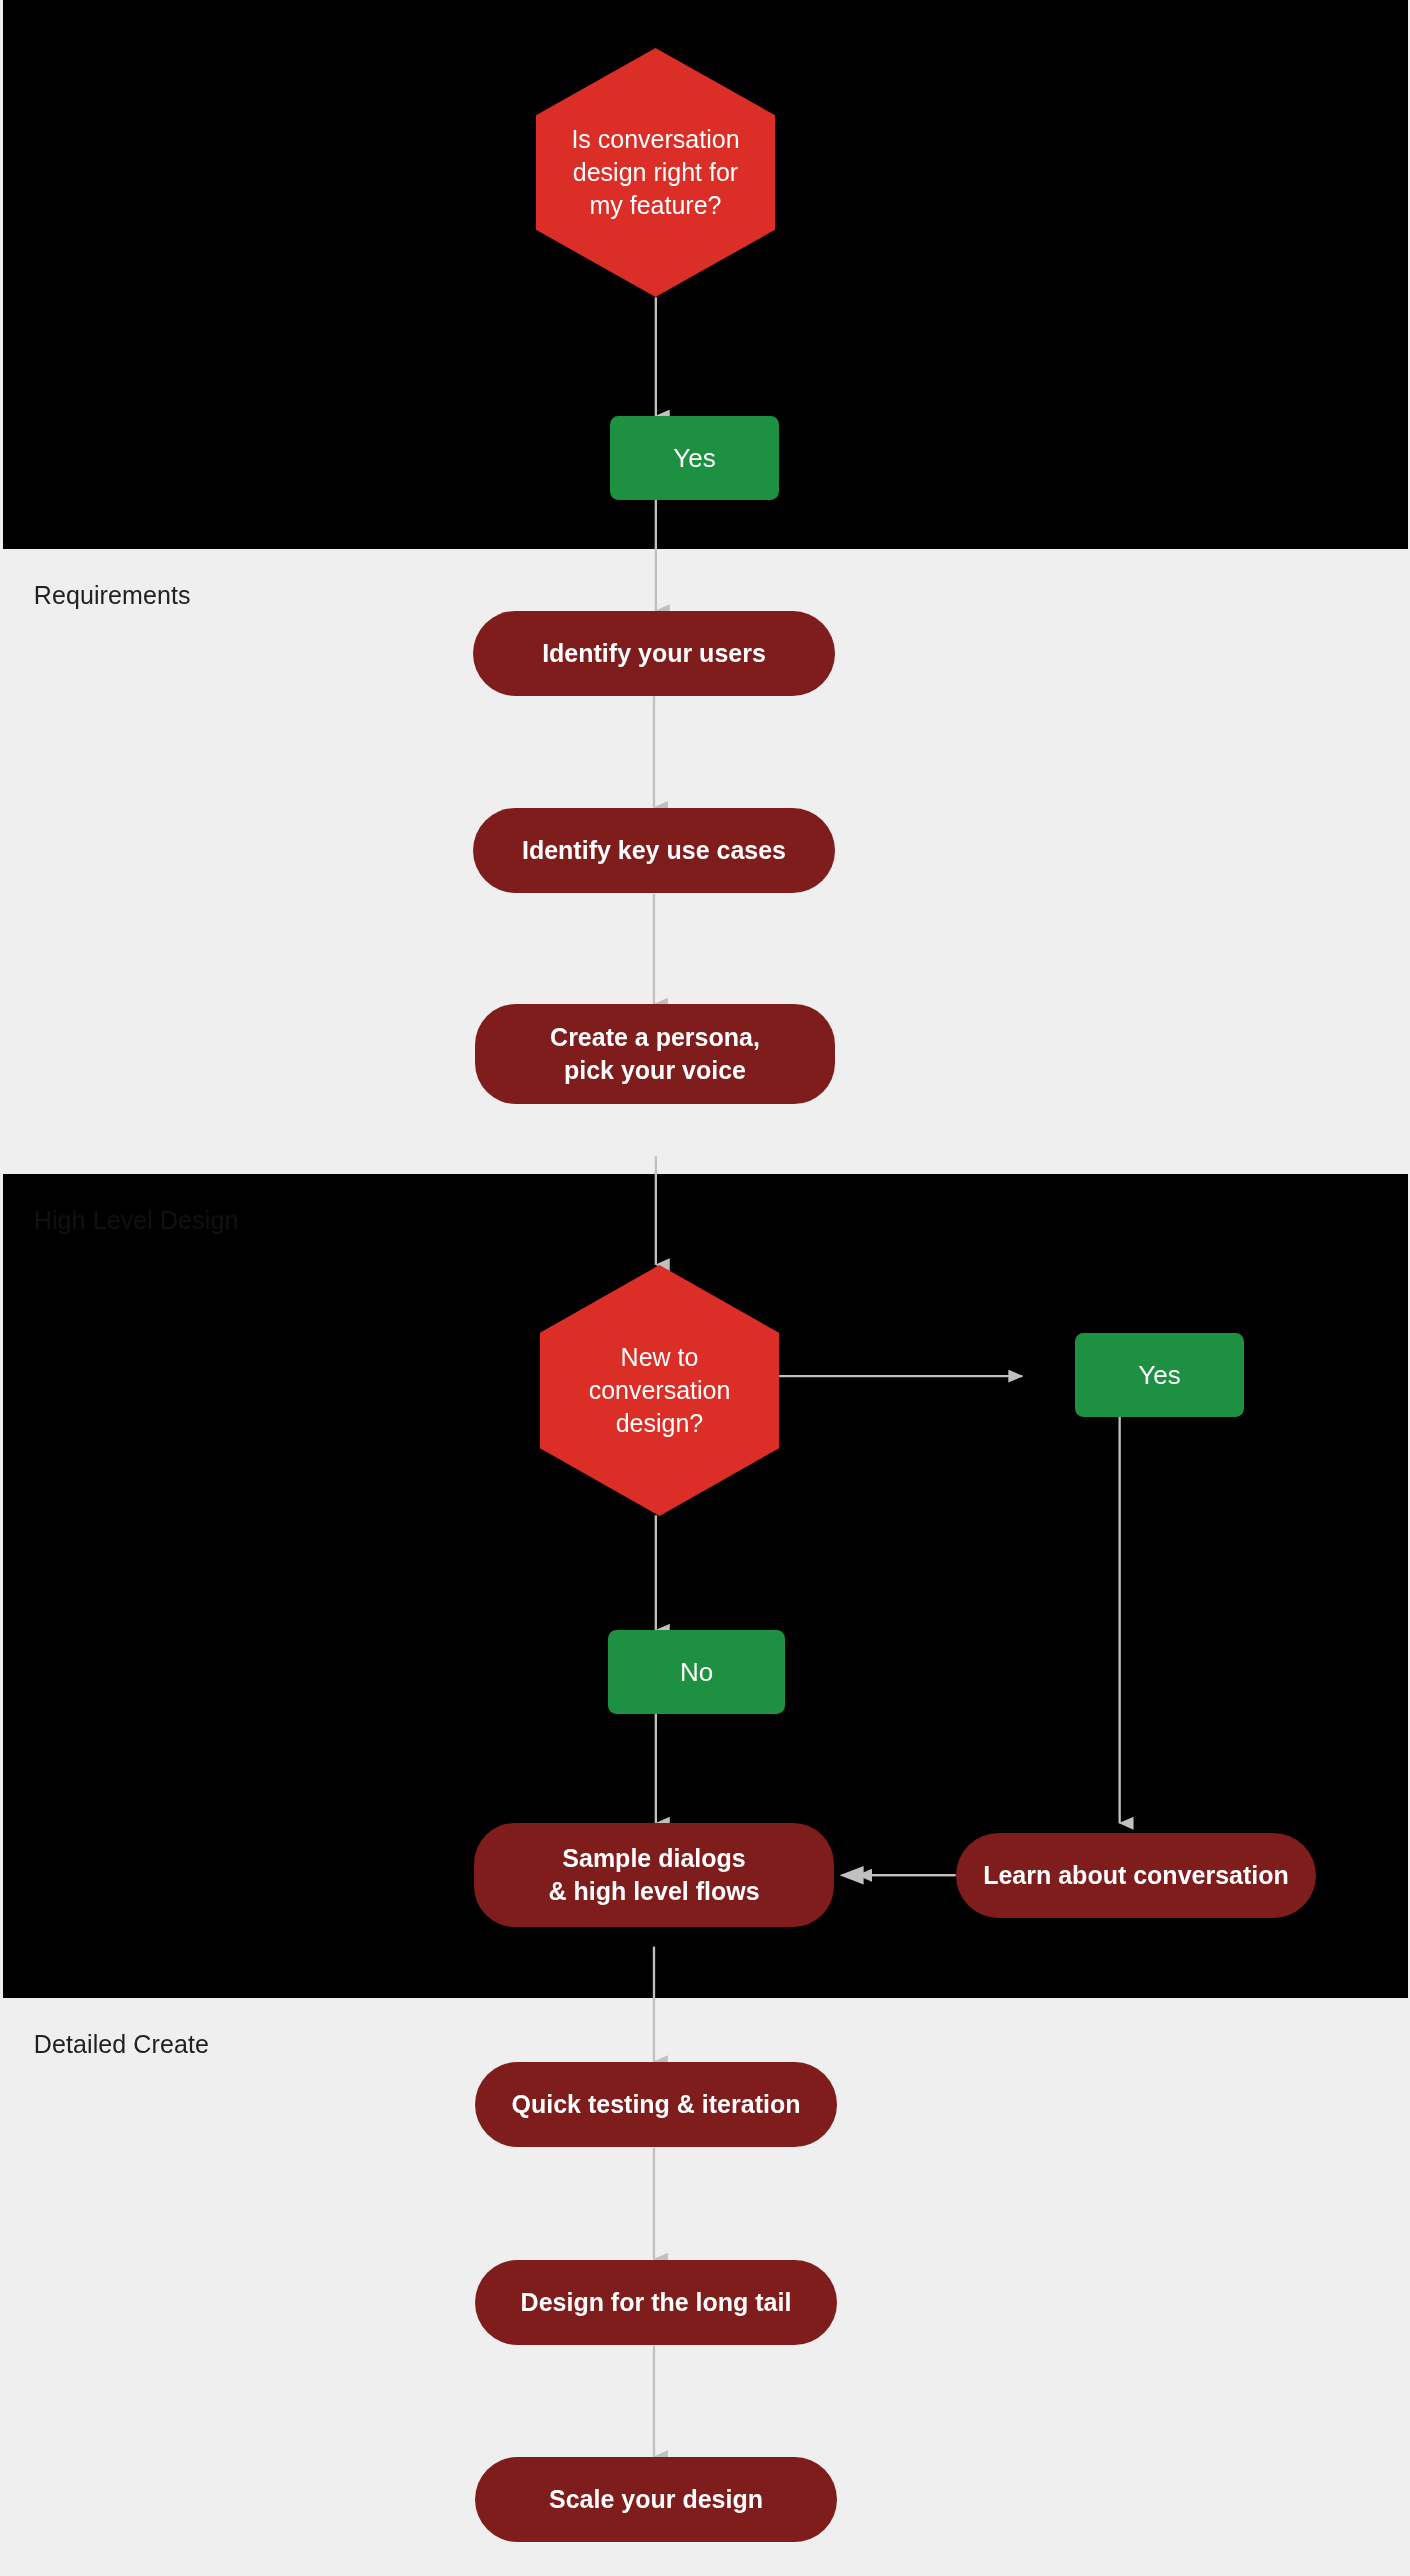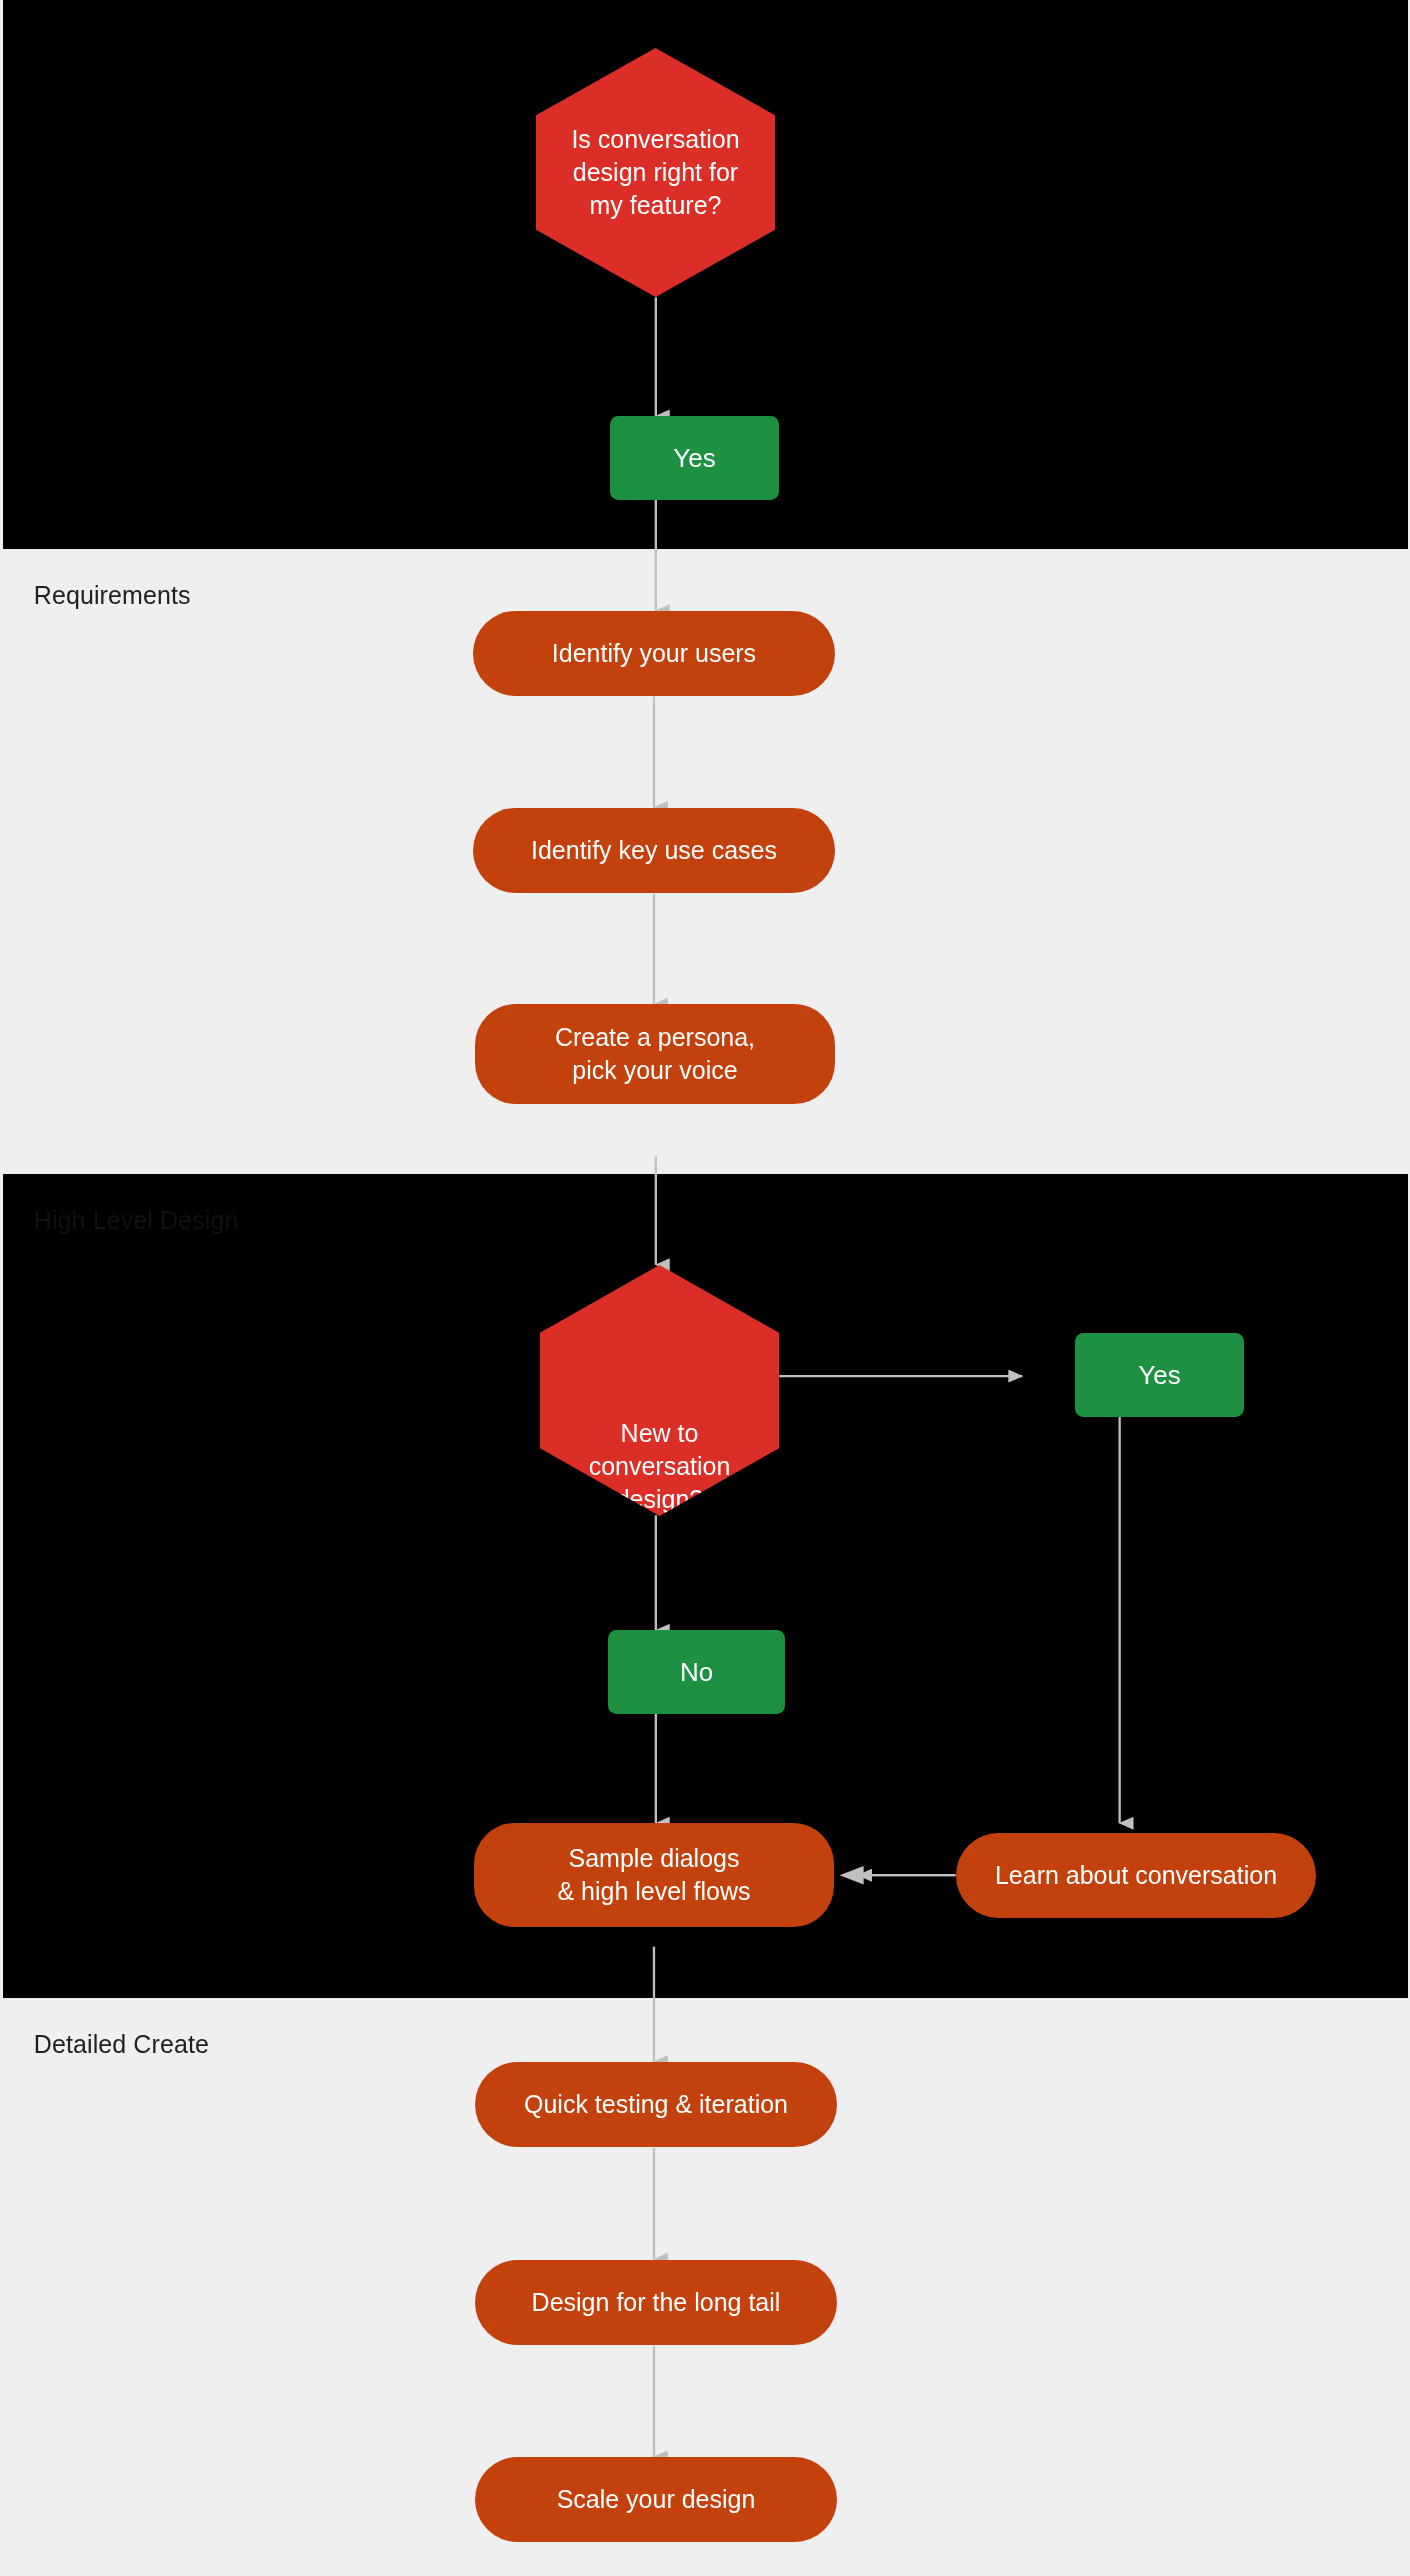--- a/index.html
+++ b/index.html
@@ -63,23 +63,23 @@
 
   .rect-green {
     background: #1d9141;
     border-radius: 8.4px;
     font-size: 26px;
     font-weight: 400;
     margin-left: 38px;
   }
 
   .pill-blue {
-    background: #c2410c;
+    background: #7f1d1d;
     font-size: 25px;
-    font-weight: 400;
+    font-weight: 700;
   }
   .pill-blue.single { border-radius: 927px; }
   .pill-blue.double { border-radius: 41px; }
 
   
   .conn {
     position: absolute;
     pointer-events: none;
   }
   .conn svg { display: block; overflow: visible; }
@@ -174,21 +174,21 @@
     <span>Identify key use cases</span>
   </div>
 
   <div class="node pill-blue double" style="left:475px; top:1004px; width:360px; height:100px;">
     <div>
       <div>Create a persona,</div>
       <div>pick your voice</div>
     </div>
   </div>
 
-  <div class="node hexagon" style="left:540px; top:1265px; width:239px; height:251px;align-items:flex-end;">
+  <div class="node hexagon" style="left:540px; top:1265px; width:239px; height:251px;">
     <div>
       <div>New to</div>
       <div>conversation</div>
       <div>design?</div>
     </div>
   </div>
 
   <div class="node rect-green" style="left:1037px; top:1333px; width:169px; height:84px;">
     <span>Yes</span>
   </div>

